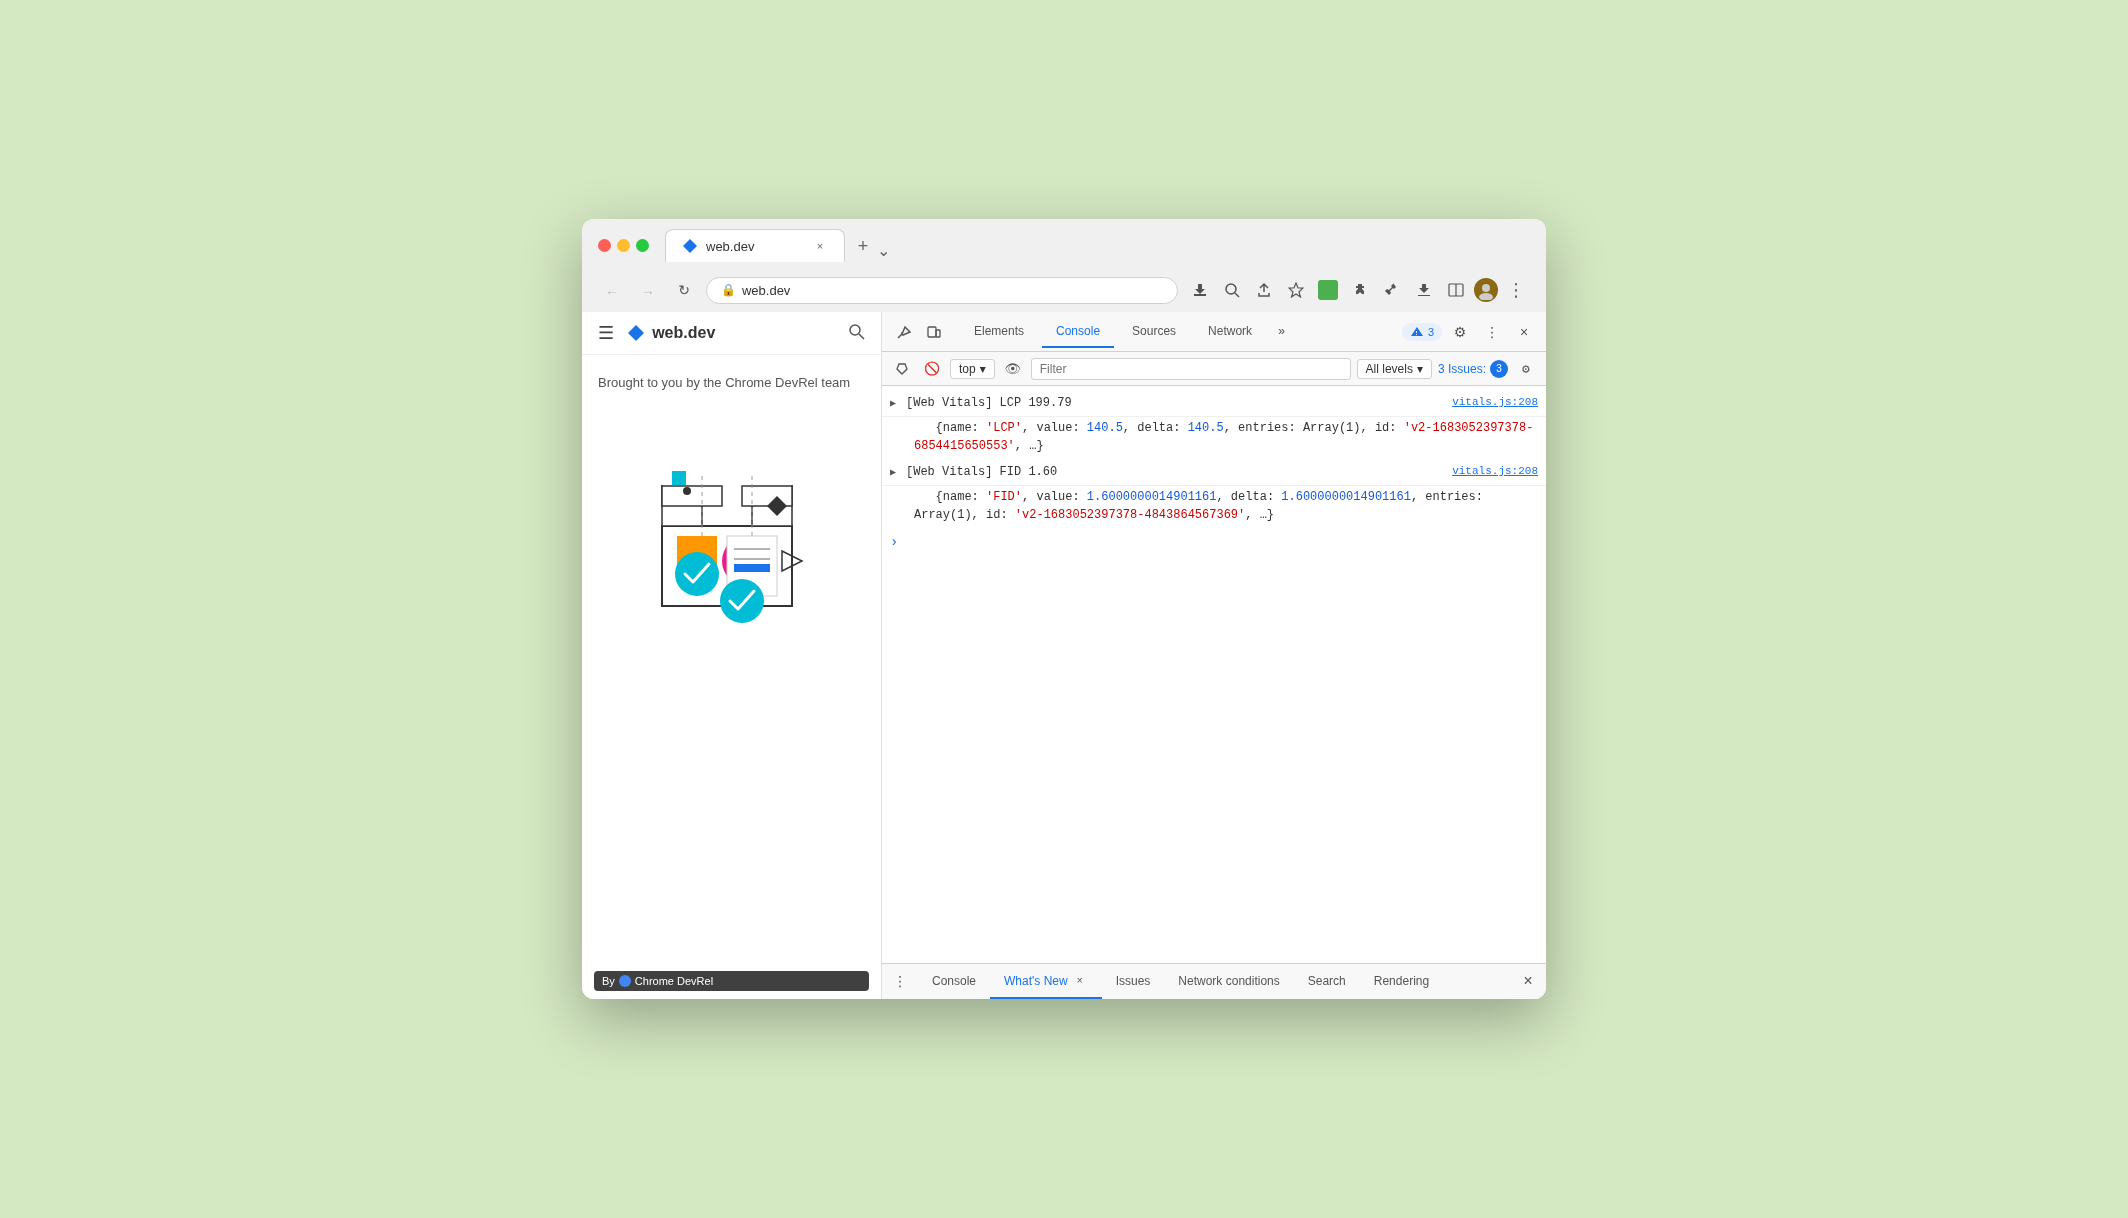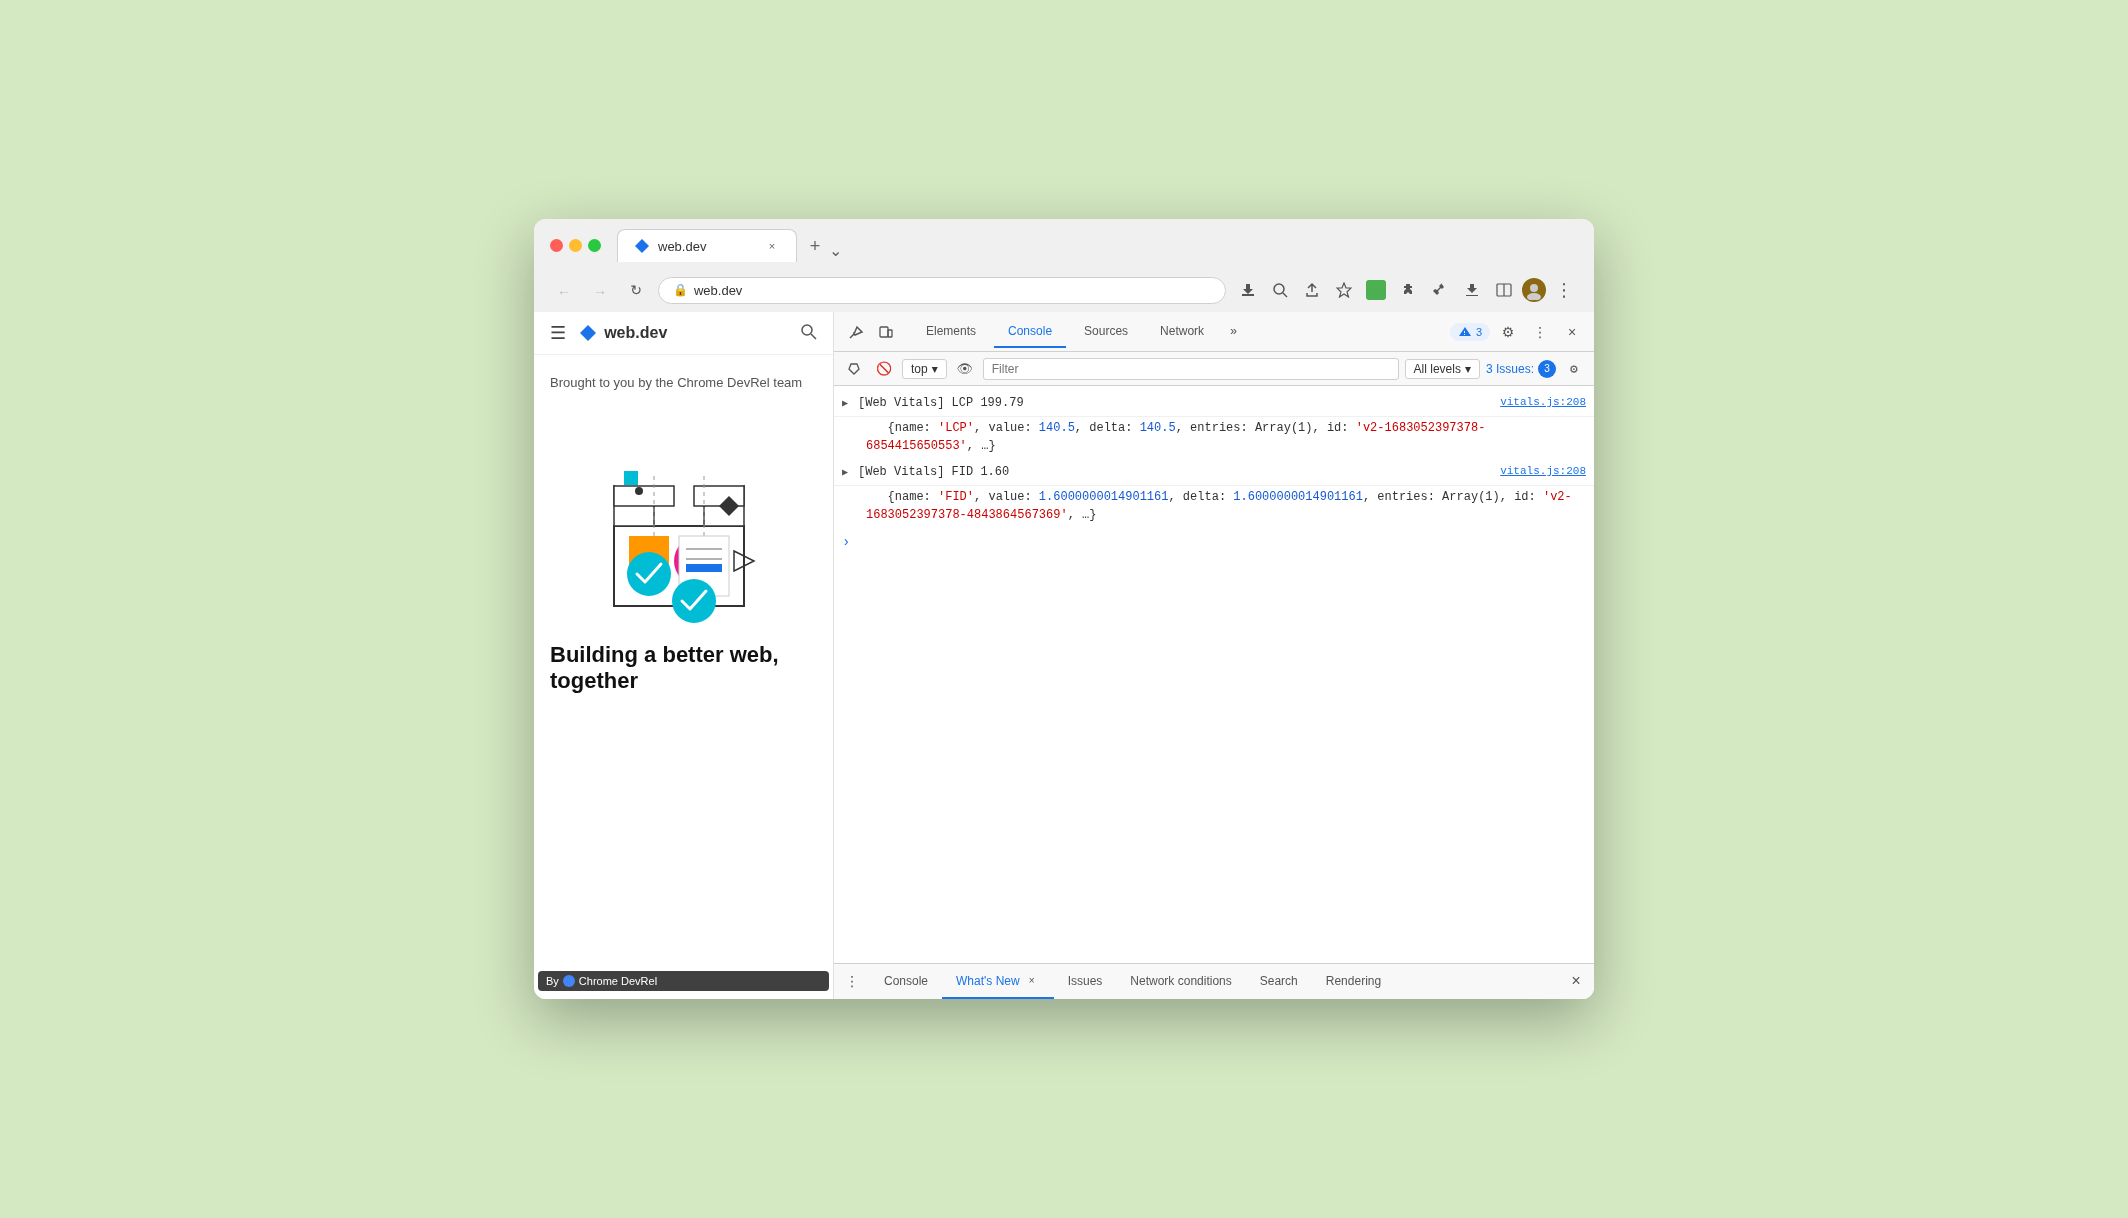--- a/index.html
+++ b/index.html
@@ -5,21 +5,21 @@
     * { box-sizing: border-box; margin: 0; padding: 0; }
     body {
       background: #d4e8c2;
       display: flex;
       justify-content: center;
       align-items: center;
       min-height: 100vh;
       font-family: -apple-system, BlinkMacSystemFont, 'Segoe UI', sans-serif;
     }
     .browser-window {
-      width: 1060px;
+      width: 964px;
       height: 780px;
       background: #ffffff;
       border-radius: 12px;
       box-shadow: 0 20px 60px rgba(0,0,0,0.3);
       overflow: hidden;
       display: flex;
       flex-direction: column;
     }
     
     .title-bar {
@@ -650,27 +650,24 @@
 
             <circle cx="75" cy="168" r="22" fill="#00bcd4"></circle>
             <polyline points="63,168 71,176 87,158" fill="none" stroke="white" stroke-width="3" stroke-linecap="round" stroke-linejoin="round"></polyline>
 
             <circle cx="120" cy="195" r="22" fill="#00bcd4"></circle>
             <polyline points="108,195 116,203 132,185" fill="none" stroke="white" stroke-width="3" stroke-linecap="round" stroke-linejoin="round"></polyline>
 
             <polygon points="160,145 180,155 160,165" fill="none" stroke="#333" stroke-width="1.5"></polygon>
           </svg>
         </div>
-        <p class="webpage-footer-text">
-          <span>Building a better web, together</span>
-        </p>
       </div>
 
       <div style="position:relative;">
-        <div class="footer-badge" style="position:static;margin:4px 4px 8px;">
+        <div class="footer-badge" style="position:static;margin:4px 12px 8px;">
           <span>By</span>
           <div class="footer-badge-logo" style="background:#4285f4;border-radius:50%;width:12px;height:12px;"></div>
           <span>Chrome DevRel</span>
         </div>
       </div>
     </div>
 
     <div class="devtools">
 
       <div class="devtools-toolbar">

